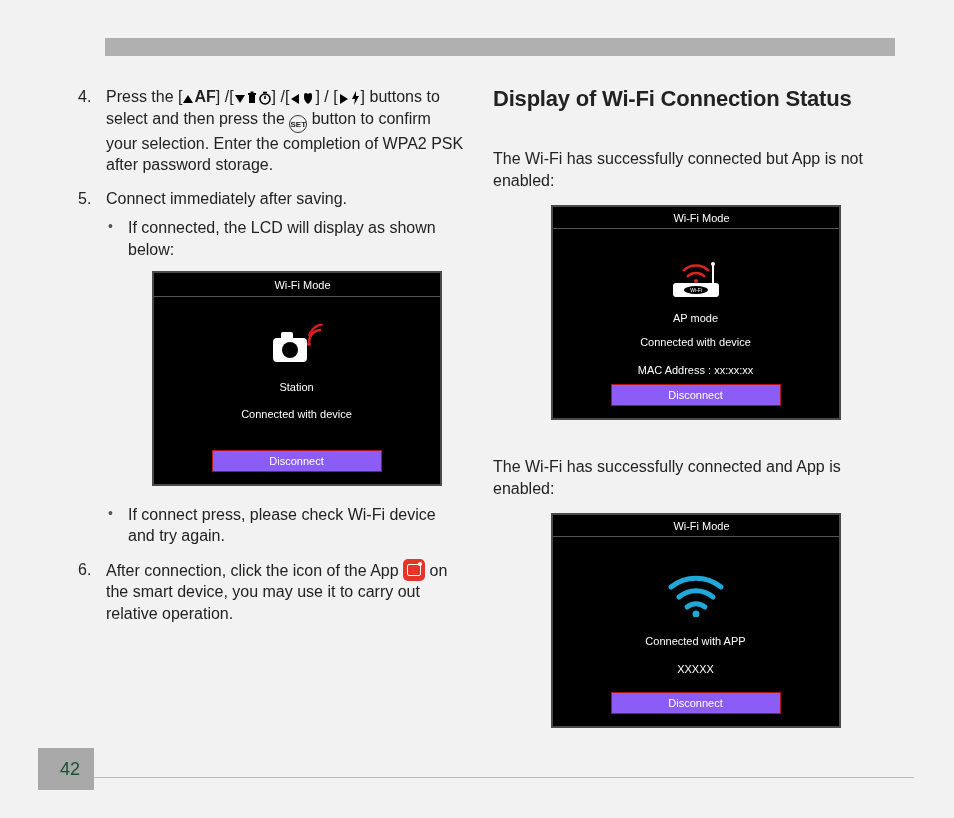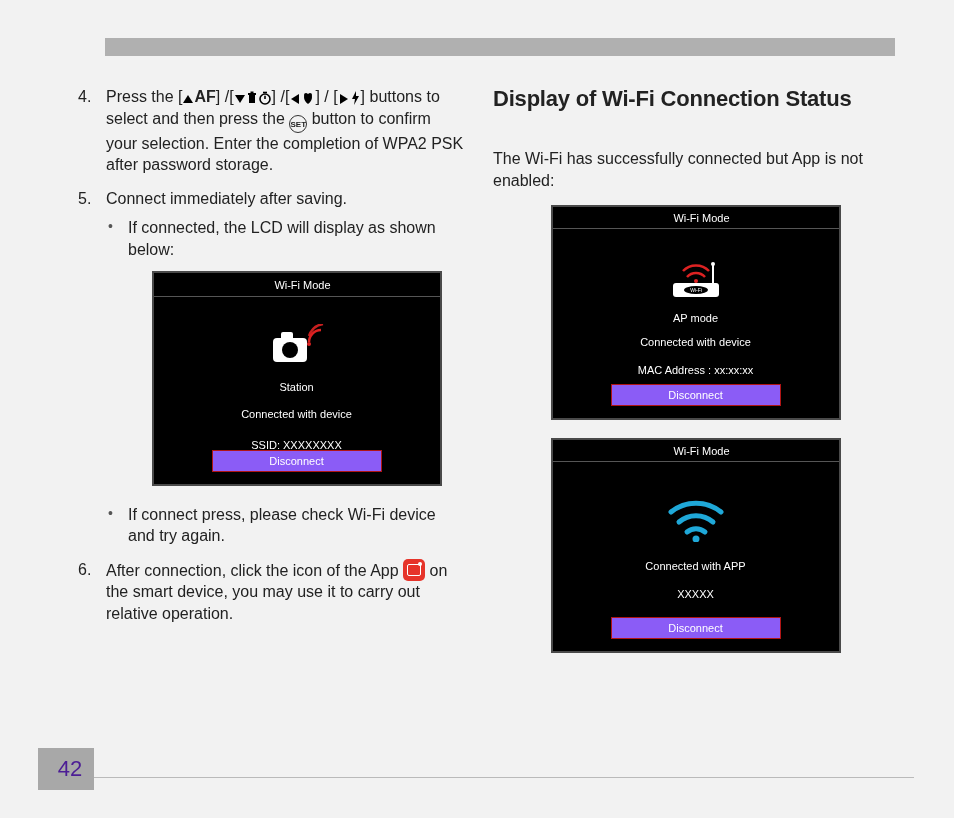--- a/index.html
+++ b/index.html
@@ -155,22 +155,22 @@
     width: 954px;
     height: 42px;
   }
   .pagefoot .pnum {
     position: absolute;
     left: 38px;
     bottom: 0;
     width: 56px;
     height: 42px;
     background: #a8a8a8;
-    color: #4c1d95;
-    font-size: 22px;
+    color: #14532d;
+    font-size: 18px;
     line-height: 42px;
     text-align: center;
     padding-left: 8px;
   }
   .pagefoot .line {
     position: absolute;
     left: 94px;
     right: 40px;
     bottom: 12px;
     height: 1px;
@@ -227,21 +227,20 @@
                     <rect x="6" y="14" width="34" height="24" rx="4" fill="#fff"></rect>
                     <rect x="14" y="8" width="12" height="8" rx="2" fill="#fff"></rect>
                     <circle cx="23" cy="26" r="8" fill="#000"></circle>
                     <path d="M42 18 A12 12 0 0 1 54 6" stroke="#d22" stroke-width="2.5" fill="none"></path>
                     <path d="M42 12 A18 18 0 0 1 56 0" stroke="#d22" stroke-width="2.5" fill="none" opacity="0.9"></path>
                     <circle cx="42" cy="20" r="2" fill="#d22"></circle>
                   </svg>
                 </div>
                 <div class="mode-label">Station</div>
                 <div class="status-line">Connected with device</div>
-                <div class="sub-line">SSID: XXXXXXXX</div>
                 <div class="disconnect">Disconnect</div>
               </div>
             </div>
           </li>
           <li>
             <span>If connect press, please check Wi-Fi device and try again.</span>
           </li>
         </ul>
       </li>
 
@@ -271,20 +270,21 @@
             <circle cx="35" cy="28" r="2" fill="#d22"></circle>
           </svg>
         </div>
         <div class="mode-label">AP mode</div>
         <div class="status-line">Connected with device</div>
         <div class="sub-line">MAC Address : xx:xx:xx</div>
         <div class="disconnect">Disconnect</div>
       </div>
     </div>
 
+    <div class="para">The Wi-Fi has successfully connected and App is enabled:</div>
 
     <div class="lcd-wrap">
       <div class="lcd">
         <div class="lcd-title">Wi-Fi Mode</div>
         <div class="icon-zone" style="margin-top:30px">
           <svg width="70" height="50" viewBox="0 0 70 50">
             <path d="M10 20 A40 40 0 0 1 60 20" stroke="#1fa8d8" stroke-width="5" fill="none" stroke-linecap="round"></path>
             <path d="M18 30 A26 26 0 0 1 52 30" stroke="#1fa8d8" stroke-width="5" fill="none" stroke-linecap="round"></path>
             <path d="M26 40 A14 14 0 0 1 44 40" stroke="#1fa8d8" stroke-width="5" fill="none" stroke-linecap="round"></path>
             <circle cx="35" cy="47" r="3.5" fill="#1fa8d8"></circle>

